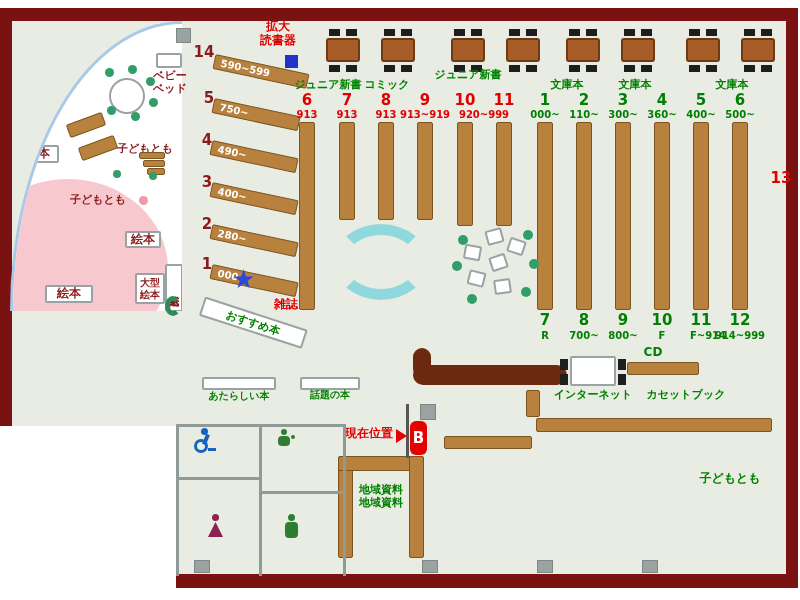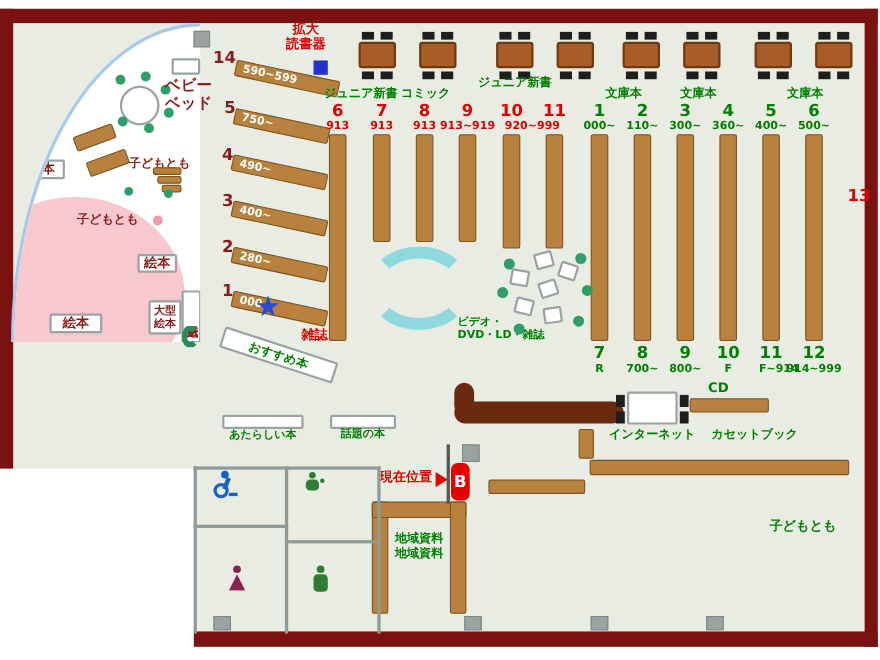--- a/index.html
+++ b/index.html
@@ -71,21 +71,21 @@
       <span><span>大型</span><br><span>絵本</span></span>
       </div>
     <div class="whitebox t maroon vtext" style="left:152px;top:240px;width:18px;height:48px;font-size:10px">
       <span class="vtext">紙芝居</span>
       </div>
   </div>
 
   <div class="abs" style="left:165px;top:296px;width:16px;height:20px;border:5px solid #2e8b57;border-right-color:transparent;border-radius:50%;box-sizing:border-box"></div>
 
   <div class="whitebox" style="left:156px;top:53px;width:26px;height:15px"></div>
-  <div class="t maroon" style="left:150px;top:70px;width:40px;font-size:14px">
+  <div class="t maroon" style="left:150px;top:70px;width:40px;font-size:11px">
     <span>ベビー</span><br><span>ベッド</span></div>
 
   <div class="t red" style="left:254px;top:20px;width:48px;font-size:12px">
     <span>拡大</span><br><span>読書器</span></div>
   <div class="abs" style="left:285px;top:55px;width:13px;height:13px;background:#2233cc"></div>
 
   <div class="pillar" style="left:176px;top:28px;width:15px;height:15px"></div>
   <div class="pillar" style="left:420px;top:404px;width:16px;height:16px"></div>
   <div class="pillar" style="left:194px;top:560px;width:16px;height:13px"></div>
   <div class="pillar" style="left:422px;top:560px;width:16px;height:13px"></div>
@@ -221,22 +221,20 @@
   <div class="t green num" style="left:725px;top:312px;width:30px">12</div>
   <div class="t green rng" style="left:523px;top:330px;width:44px">R</div>
   <div class="t green rng" style="left:562px;top:330px;width:44px">700~</div>
   <div class="t green rng" style="left:601px;top:330px;width:44px">800~</div>
   <div class="t green rng" style="left:640px;top:330px;width:44px">F</div>
   <div class="t green rng" style="left:680px;top:330px;width:56px">F~914</div>
   <div class="t green rng" style="left:705px;top:330px;width:70px">914~999</div>
 
   <div class="t red num" style="left:766px;top:170px;width:30px">13</div>
   <div class="t red" style="left:266px;top:298px;width:40px;font-size:12px">雑誌</div>
-  <div class="t green" style="left:416px;top:287px;width:110px;font-size:10px;text-align:left">
-    <span>ビデオ・</span><br><span>DVD・LD・雑誌</span></div>
 
   <div class="abs" style="left:334px;top:224px;width:94px;height:76px;border:11px solid #8fd8de;border-left-color:transparent;border-right-color:transparent;border-radius:50%;box-sizing:border-box"></div>
 
   <div class="whitebox" style="left:486px;top:229px;width:17px;height:15px;transform:rotate(-15deg)"></div>
   <div class="whitebox" style="left:508px;top:239px;width:17px;height:15px;transform:rotate(18deg)"></div>
   <div class="whitebox" style="left:464px;top:245px;width:17px;height:15px;transform:rotate(10deg)"></div>
   <div class="whitebox" style="left:490px;top:255px;width:17px;height:15px;transform:rotate(-18deg)"></div>
   <div class="whitebox" style="left:468px;top:271px;width:17px;height:15px;transform:rotate(14deg)"></div>
   <div class="whitebox" style="left:494px;top:279px;width:17px;height:15px;transform:rotate(-8deg)"></div>
   <div class="dot gdot" style="left:523px;top:230px;width:10px;height:10px"></div>

